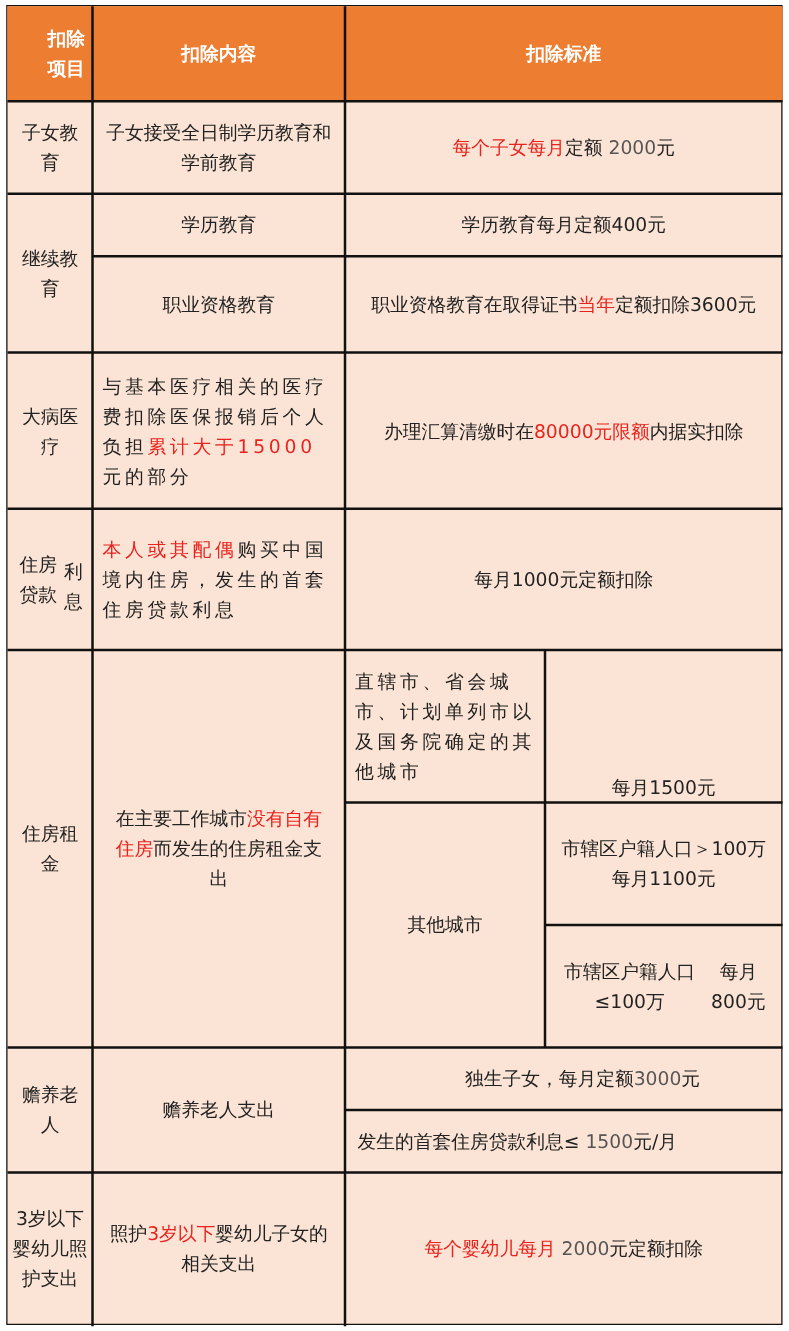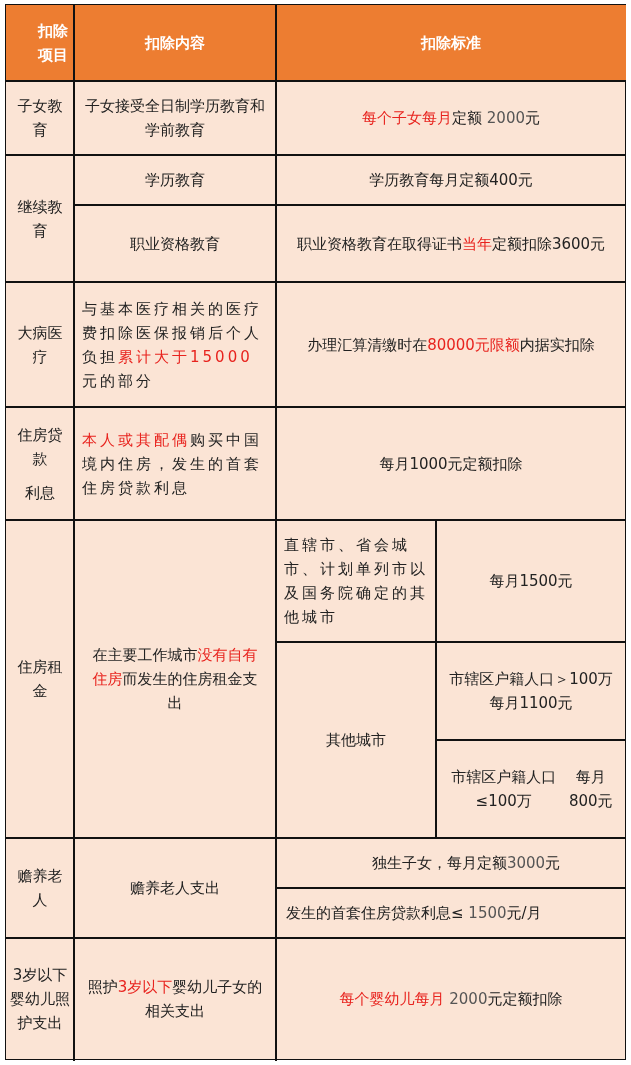--- a/index.html
+++ b/index.html
@@ -62,41 +62,41 @@
   <div class="cell" style="left:0;top:277px;width:68px;height:125px;">
       <span>大病医疗</span>
     </div>
   <div class="cell left spaced" style="left:68px;top:277px;width:202px;height:125px;padding:0 6px 0 8px;">
     <span><span>与基本医疗相关的医疗费扣除医保报销后个人负担</span><span class="red">累计大于15000</span><span>元的部分</span></span>
   </div>
   <div class="cell" style="left:270px;top:277px;width:350px;height:125px;">
     <span><span>办理汇算清缴时在</span><span class="red">80000元限额</span><span>内据实扣除</span></span>
   </div>
 
-  <div class="cell" style="left:0;top:402px;width:68px;height:113px;flex-direction:column;text-align:center;">
+  <div class="cell" style="left:0;top:402px;width:68px;height:113px;flex-direction:row;text-align:center;">
     <span>住房贷款</span>
     <span style="margin-top:10px;">利息</span>
   </div>
   <div class="cell left spaced" style="left:68px;top:402px;width:202px;height:113px;padding:0 6px 0 8px;">
     <span><span class="red">本人或其配偶</span><span>购买中国境内住房，发生的首套住房贷款利息</span></span>
   </div>
   <div class="cell" style="left:270px;top:402px;width:350px;height:113px;">
       <span>每月1000元定额扣除</span>
     </div>
 
   <div class="cell" style="left:0;top:515px;width:68px;height:318px;">
       <span>住房租金</span>
     </div>
   <div class="cell" style="left:68px;top:515px;width:202px;height:318px;padding:0 12px;">
     <span><span>在主要工作城市</span><span class="red">没有自有住房</span><span>而发生的住房租金支出</span></span>
   </div>
   <div class="cell left spaced" style="left:270px;top:515px;width:160px;height:122px;padding:0 6px 0 8px;">
       <span>直辖市、省会城市、计划单列市以及国务院确定的其他城市</span>
     </div>
-  <div class="cell" style="left:430px;top:515px;width:190px;height:122px;">
+  <div class="cell" style="left:430px;top:515px;width:190px;height:122px;align-items:flex-end;">
       <span>每月1500元</span>
     </div>
   <div class="cell" style="left:270px;top:637px;width:160px;height:196px;">
       <span>其他城市</span>
     </div>
   <div class="cell" style="left:430px;top:637px;width:190px;height:98px;flex-direction:column;padding:0 8px;">
     <span>市辖区户籍人口＞100万</span>
     <span>每月1100元</span>
   </div>
   <div class="cell" style="left:430px;top:735px;width:190px;height:98px;flex-direction:row;padding:0 8px;">

